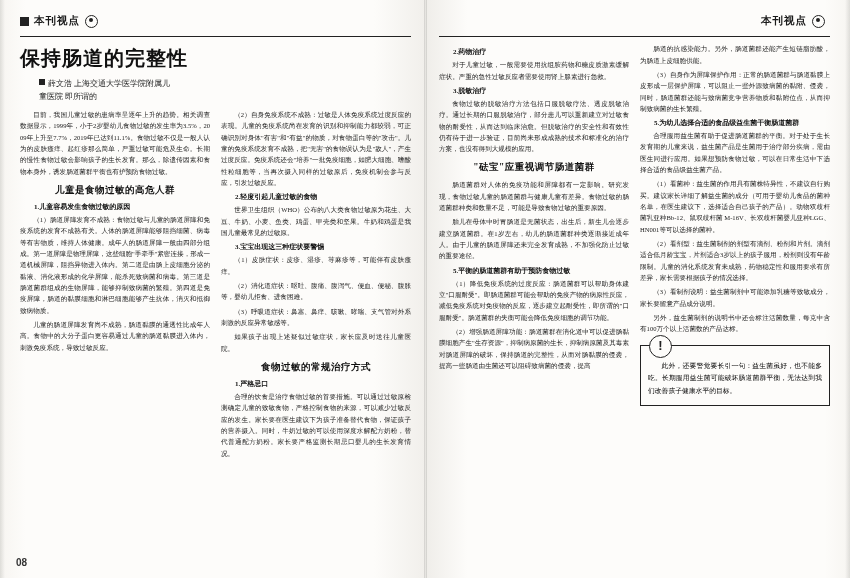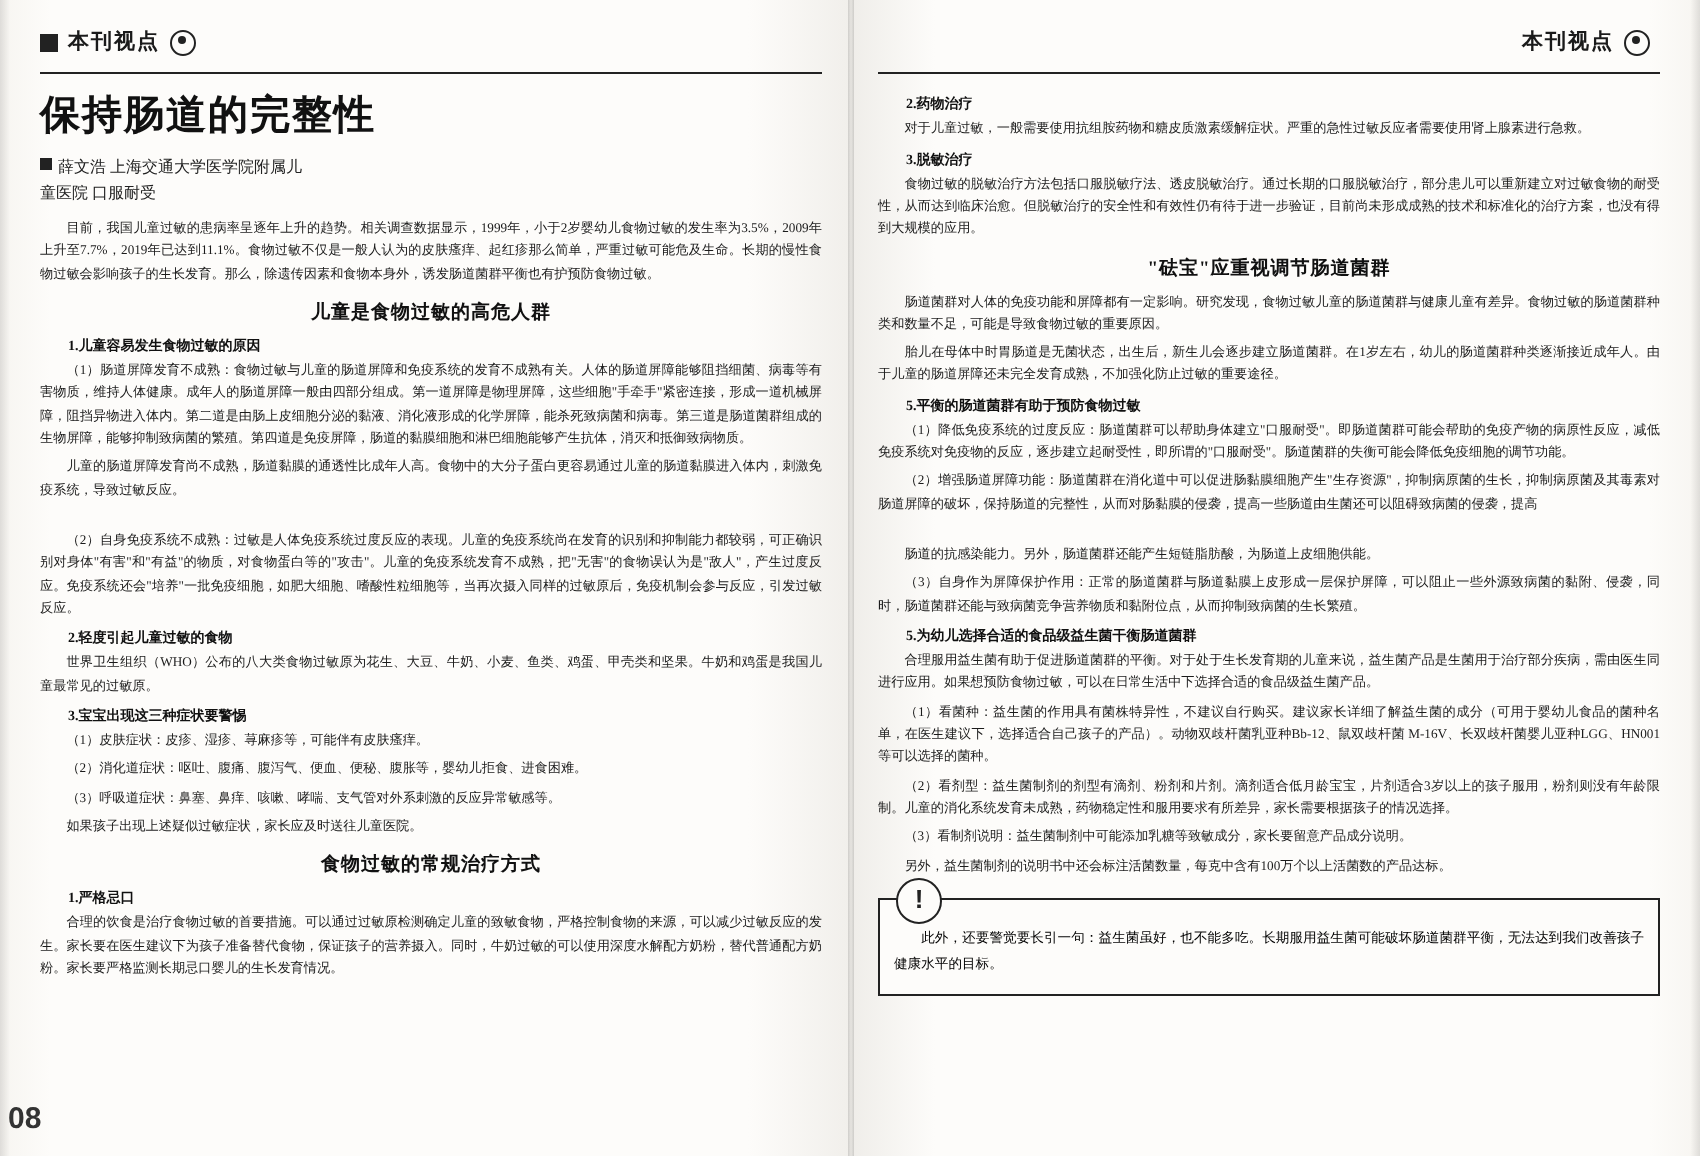--- a/index.html
+++ b/index.html
@@ -95,34 +95,34 @@
     color: #111;
     letter-spacing: 1px;
     margin: 8px 0 6px 0;
     font-family: "Liberation Serif", "DejaVu Serif", serif;
   }
   .byline {
     font-size: 8px;
     line-height: 1.55;
     color: #222;
     margin-bottom: 6px;
+    margin-left: 19px;
   }
   .byline .bsq {
     display: inline-block;
     width: 6px; height: 6px;
     background: #222;
     margin-right: 3px;
     vertical-align: 1px;
   }
   .byline-row { white-space: nowrap; }
   
   .cols {
     display: flex;
     gap: 11px;
-    flex-direction: column;
   }
   .col {
     flex: 1 1 0;
     min-width: 0;
   }
   p.body {
     font-size: 6.6px;
     line-height: 1.72;
     color: #1b1b1b;
     margin: 0 0 3px 0;
@@ -173,23 +173,23 @@
   .notebox p {
     font-size: 6.8px;
     line-height: 1.85;
     margin: 6px 0 0 0;
     text-align: justify;
     text-indent: 2em;
     word-break: break-all;
   }
   .folio {
     position: absolute;
-    left: 4px;
+    left: 16px;
     bottom: 10px;
-    font-size: 15px;
+    font-size: 10px;
     font-weight: bold;
     color: #333;
     font-family: "Liberation Sans", sans-serif;
   }
   .edge-shadow-l {
     position: absolute;
     top: 0; left: 0; width: 5px; height: 578px;
     background: linear-gradient(to right, rgba(0,0,0,0.10), rgba(0,0,0,0));
     pointer-events: none;
   }
@@ -217,21 +217,21 @@
 
     <div class="title">
       <div>保持肠道的完整性</div>
     </div>
 
     <div class="byline">
       <div class="byline-row">
         <span class="bsq"></span><span>薛文浩    上海交通大学医学院附属儿</span>
       </div>
       <div class="byline-row">
-        <span>童医院  口服耐受</span>
+        <span>童医院  即所谓的</span>
       </div>
     </div>
 
     <div class="cols">
       <div class="col">
         <p class="body">目前，我国儿童过敏的患病率呈逐年上升的趋势。相关调查数据显示，1999年，小于2岁婴幼儿食物过敏的发生率为3.5%，2009年上升至7.7%，2019年已达到11.1%。食物过敏不仅是一般人认为的皮肤瘙痒、起红疹那么简单，严重过敏可能危及生命。长期的慢性食物过敏会影响孩子的生长发育。那么，除遗传因素和食物本身外，诱发肠道菌群平衡也有护预防食物过敏。</p>
         <h3 class="sec">儿童是食物过敏的高危人群</h3>
         <h4 class="sub">1.儿童容易发生食物过敏的原因</h4>
         <p class="body">（1）肠道屏障发育不成熟：食物过敏与儿童的肠道屏障和免疫系统的发育不成熟有关。人体的肠道屏障能够阻挡细菌、病毒等有害物质，维持人体健康。成年人的肠道屏障一般由四部分组成。第一道屏障是物理屏障，这些细胞"手牵手"紧密连接，形成一道机械屏障，阻挡异物进入体内。第二道是由肠上皮细胞分泌的黏液、消化液形成的化学屏障，能杀死致病菌和病毒。第三道是肠道菌群组成的生物屏障，能够抑制致病菌的繁殖。第四道是免疫屏障，肠道的黏膜细胞和淋巴细胞能够产生抗体，消灭和抵御致病物质。</p>
         <p class="body">儿童的肠道屏障发育尚不成熟，肠道黏膜的通透性比成年人高。食物中的大分子蛋白更容易通过儿童的肠道黏膜进入体内，刺激免疫系统，导致过敏反应。</p>

